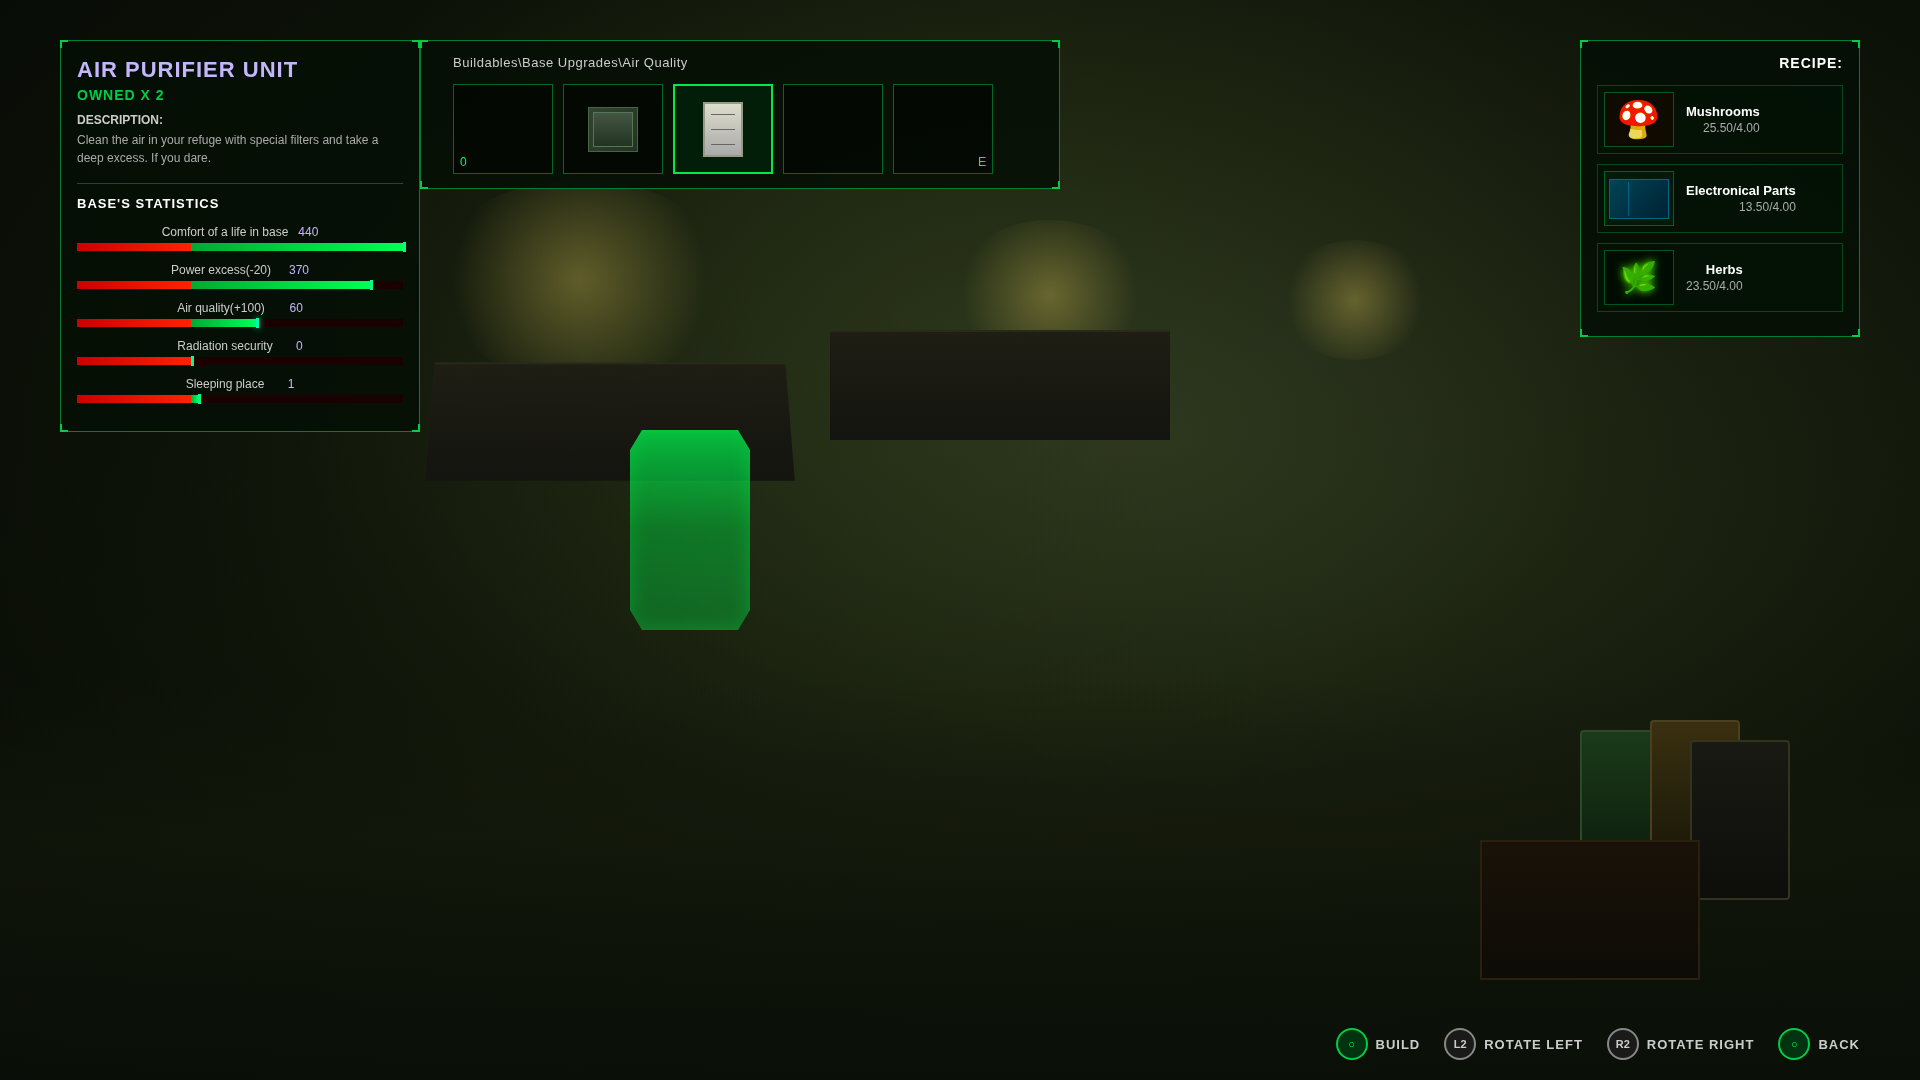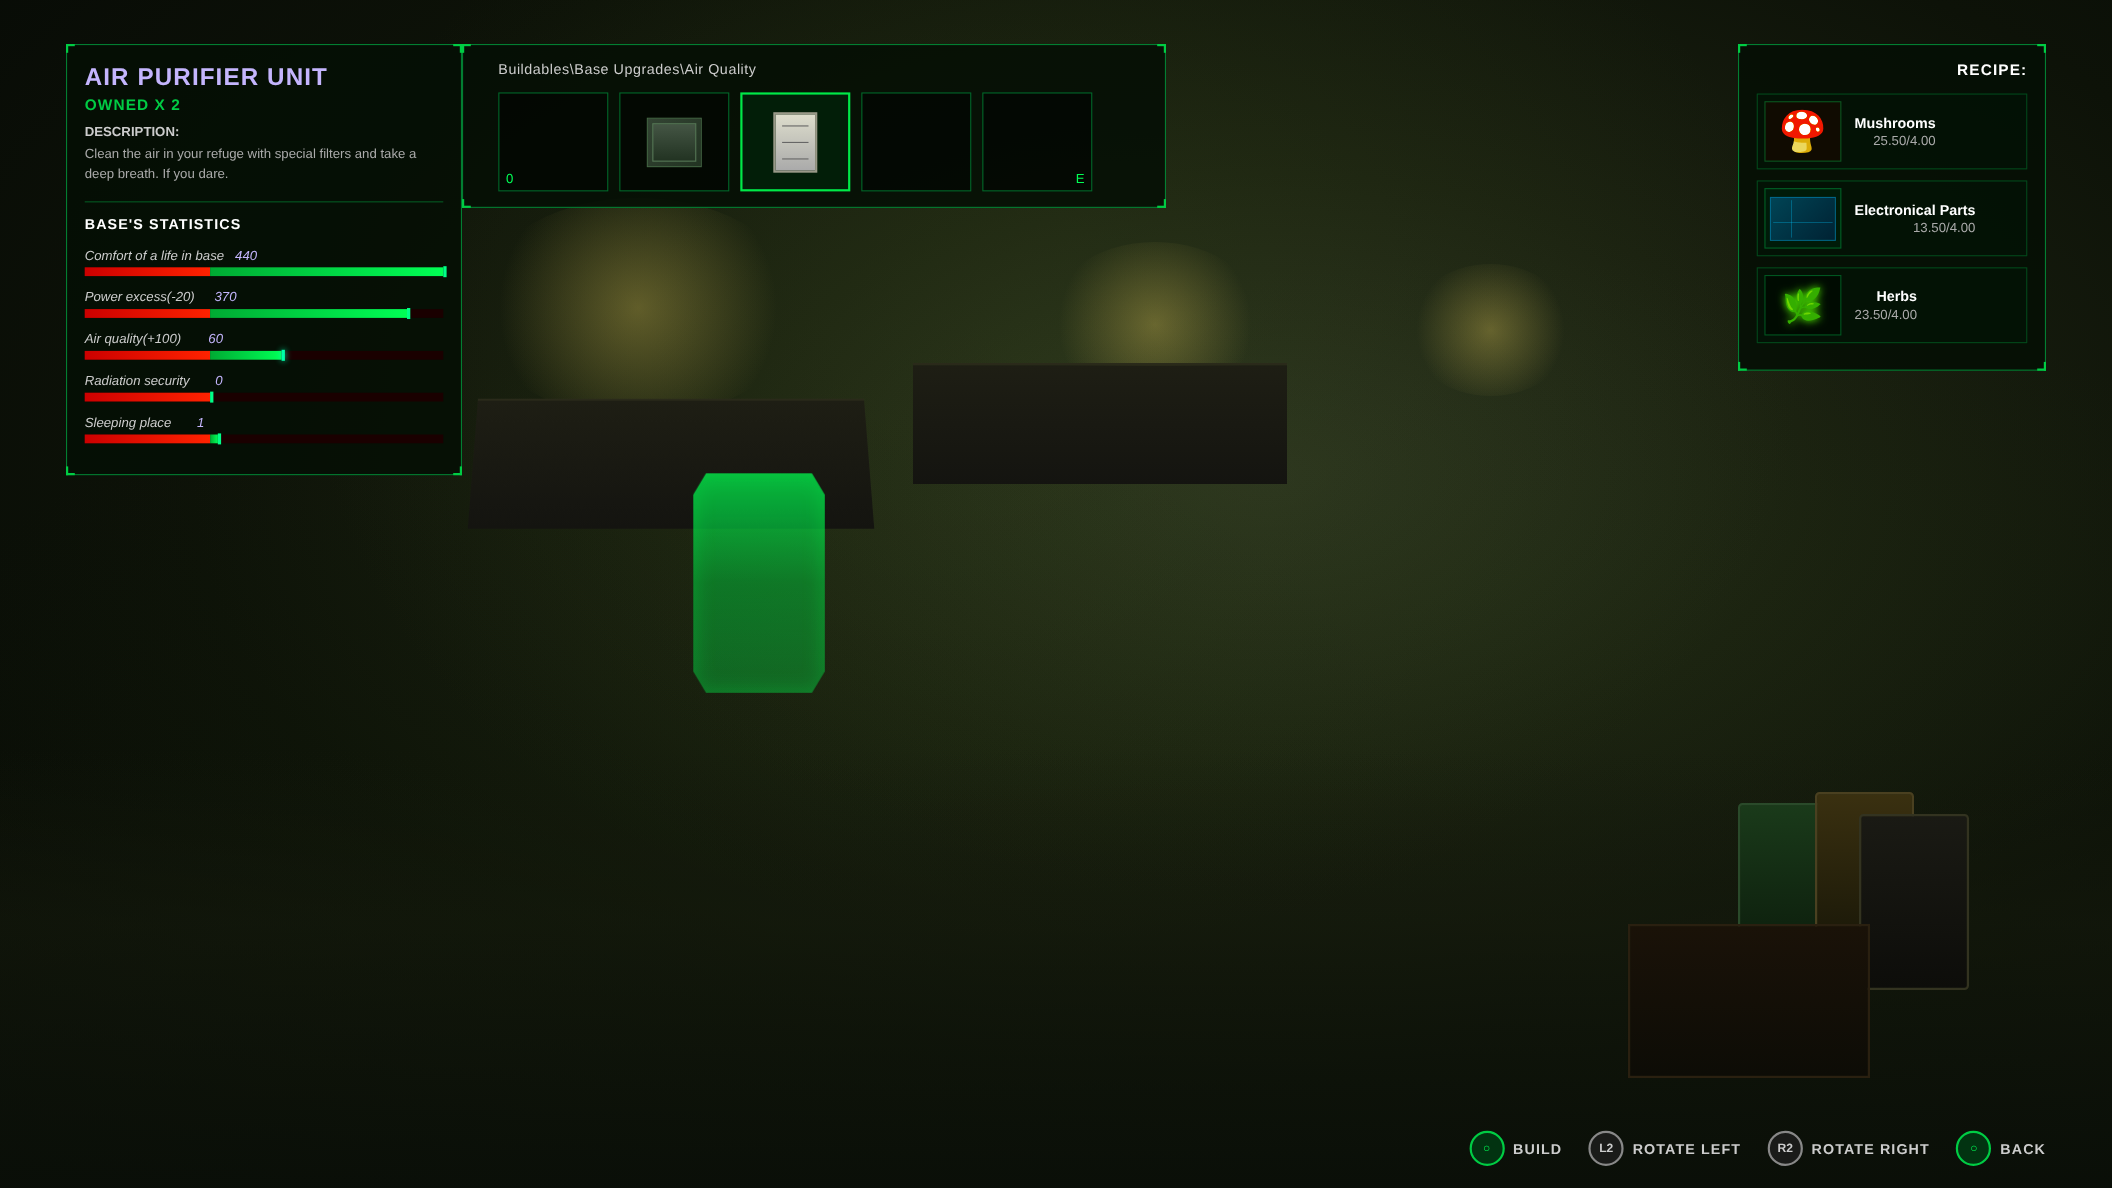--- a/index.html
+++ b/index.html
@@ -105,24 +105,23 @@
       letter-spacing: 1px;
       margin-bottom: 14px;
     }
 
     .stat-row {
       margin-bottom: 12px;
     }
 
     .stat-header {
       display: flex;
-      justify-content: flex-start;
+      justify-content: center;
       align-items: center;
       margin-bottom: 4px;
-      font-style: italic;
     }
 
     .stat-name {
       font-size: 12px;
       color: #cccccc;
     }
 
     .stat-modifier {
       font-size: 12px;
       color: #cccccc;
@@ -426,21 +425,21 @@
 <div id="left-panel" class="ui-panel">
   <div class="panel-corner tl"></div>
   <div class="panel-corner tr"></div>
   <div class="panel-corner bl"></div>
   <div class="panel-corner br"></div>
 
   <div id="item-title">AIR PURIFIER UNIT</div>
   <div id="owned-label">OWNED X 2</div>
   <div id="desc-label">DESCRIPTION:</div>
   <div id="desc-text">Clean the air in your refuge with special filters
-and take a deep breath. If you dare.</div>
+and take a deep excess. If you dare.</div>
 
   <div class="panel-divider"></div>
 
   <div id="stats-title">BASE'S STATISTICS</div>
 
   <div id="stats-container">
       <div class="stat-row">
         <div class="stat-header">
           <span class="stat-name">Comfort of a life in base</span>
           <div style="display: flex; align-items: center;">

